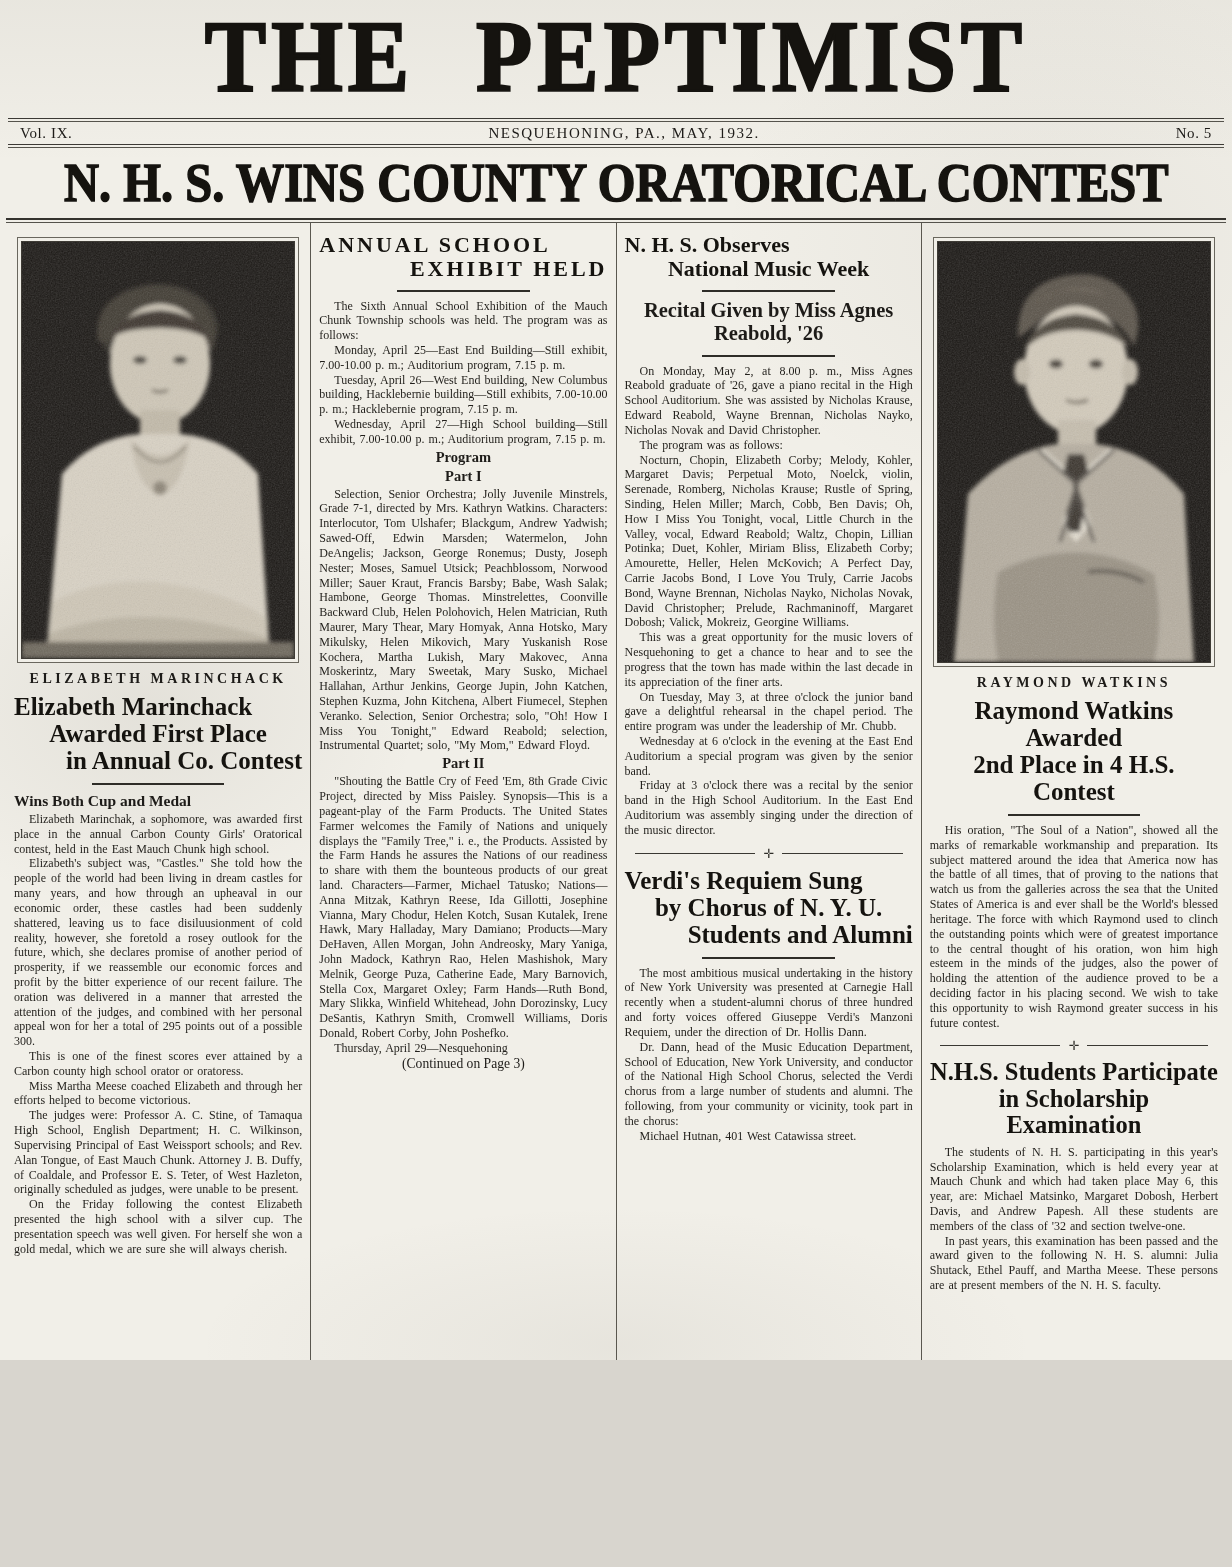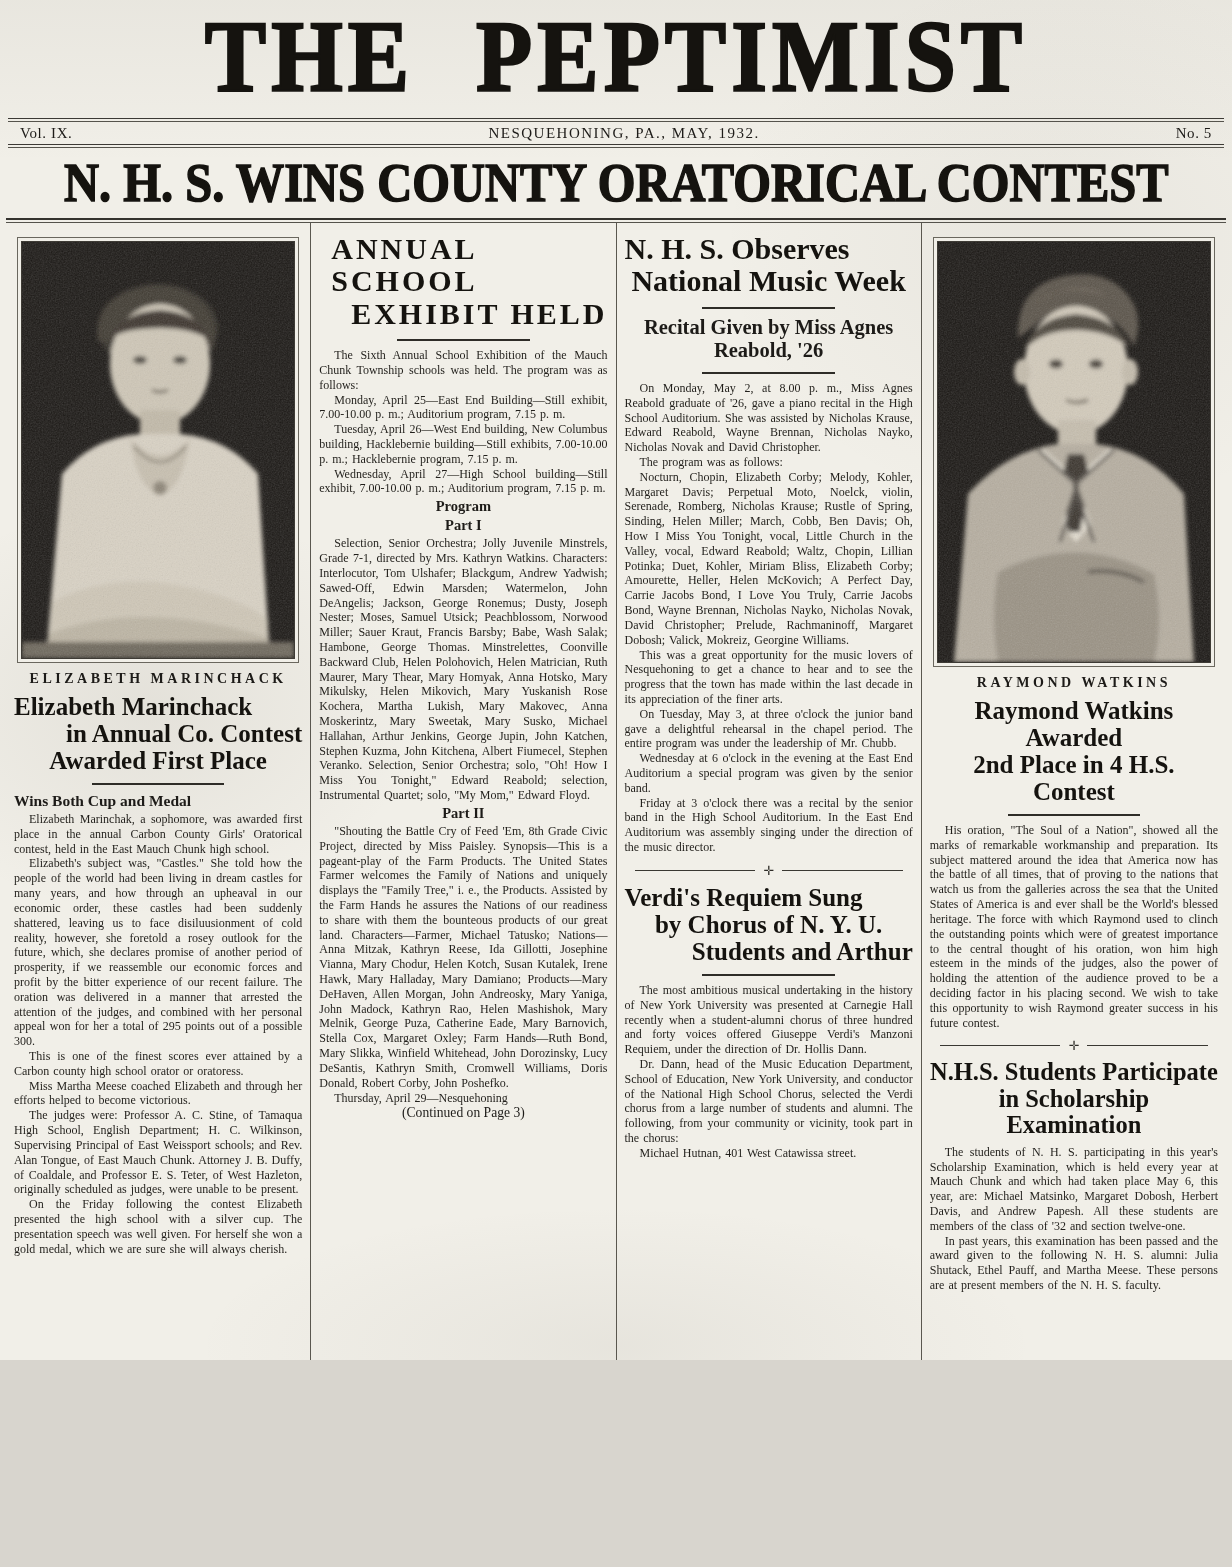--- a/index.html
+++ b/index.html
@@ -38,22 +38,22 @@
   .columns { display:flex; margin:0 6px; height:1352px; overflow:hidden; }
   .col { flex:1 1 0; padding:4px 8px 0 8px; overflow:hidden; }
   .col + .col { border-left:1px solid #5a574f; }
   
   .photo-frame { margin:14px auto 0 auto; width:274px; border:1px solid #3e3b35; box-shadow:0 0 0 3px #f1efe8, 0 0 0 4px #6a675e; background:#17140f; }
   .photo-frame svg { display:block; }
   .photo-caption { text-align:center; font-size:14px; font-weight:bold; letter-spacing:3.5px; margin-top:12px; white-space:nowrap; }
   
   .art-head { font-weight:bold; line-height:1.08; margin-top:6px; color:#15130f; }
   .head-26 { font-size:25px; }
-  .head-30 { font-size:30px; }
-  .head-caps { font-size:30px; letter-spacing:3px;margin-left:12px; }
+  .head-30 { font-size:22px; }
+  .head-caps { font-size:22px; letter-spacing:3px; }
   .head-24 { font-size:24.5px; }
   .hl { display:block; }
   .hl.left { text-align:left; }
   .hl.center { text-align:center; }
   .hl.right { text-align:right;font-family:Liberation Serif, serif; }
   .short-rule { width:46%; border-top:2px solid #2e2c27; margin:9px auto 7px auto; height:0; }
   .subhead-20 { font-size:20.5px; font-weight:bold; text-align:center; line-height:1.15; margin-top:2px; }
   .subhead-bold { font-size:15.5px; font-weight:bold; text-align:left; margin:4px 0 2px 0; }
   
   .bt { font-size:12px; line-height:1.235; text-align:justify; text-indent:15px; margin:0; word-spacing:1px; color:#211f1b; }
@@ -119,22 +119,22 @@
             <path d="M26 392 Q120 356 246 396 L246 416 L26 416 Z" fill="#bdb5a4"></path>
             <rect x="0" y="400" width="272" height="16" fill="#6e675c"></rect>
           </g>
           <rect width="272" height="416" filter="url(#noise1)" opacity="0.22"></rect>
         </svg>
       </div>
       <div class="photo-caption">ELIZABETH MARINCHACK</div>
 
       <div class="art-head head-26">
         <span class="hl left">Elizabeth Marinchack</span>
+        <span class="hl center">Awarded First Place</span>
         <span class="hl right">in Annual Co. Contest</span>
-        <span class="hl center">Awarded First Place</span>
       </div>
       <div class="short-rule"></div>
       <div class="subhead-bold">Wins Both Cup and Medal</div>
 
       <p class="bt">Elizabeth Marinchak, a sophomore, was awarded first place in the annual Carbon County Girls' Oratorical contest, held in the East Mauch Chunk high school.</p>
       <p class="bt">Elizabeth's subject was, "Castles." She told how the people of the world had been living in dream castles for many years, and how through an upheaval in our economic order, these castles had been suddenly shattered, leaving us to face disiluusionment of cold reality, however, she foretold a rosey outlook for the future, which, she declares promise of another period of prosperity, if we reassemble our economic forces and profit by the bitter experience of our recent failure. The oration was delivered in a manner that arrested the attention of the judges, and combined with her personal appeal won for her a total of 295 points out of a possible 300.</p>
       <p class="bt">This is one of the finest scores ever attained by a Carbon county high school orator or oratoress.</p>
       <p class="bt">Miss Martha Meese coached Elizabeth and through her efforts helped to become victorious.</p>
       <p class="bt">The judges were: Professor A. C. Stine, of Tamaqua High School, English Department; H. C. Wilkinson, Supervising Principal of East Weissport schools; and Rev. Alan Tongue, of East Mauch Chunk. Attorney J. B. Duffy, of Coaldale, and Professor E. S. Teter, of West Hazleton, originally scheduled as judges, were unable to be present.</p>
       <p class="bt">On the Friday following the contest Elizabeth presented the high school with a silver cup. The presentation speech was well given. For herself she won a gold medal, which we are sure she will always cherish.</p>
@@ -185,21 +185,21 @@
 
       <div class="orn-div">
         <span class="seg"></span>
         <span class="glyph">✛</span>
         <span class="seg"></span>
       </div>
 
       <div class="art-head head-26">
         <span class="hl left">Verdi's Requiem Sung</span>
         <span class="hl center">by Chorus of N. Y. U.</span>
-        <span class="hl right">Students and Arthur</span>
+        <span class="hl right">Students and Alumni</span>
       </div>
       <div class="short-rule"></div>
 
       <p class="bt">The most ambitious musical undertaking in the history of New York University was presented at Carnegie Hall recently when a student-alumni chorus of three hundred and forty voices offered Giuseppe Verdi's Manzoni Requiem, under the direction of Dr. Hollis Dann.</p>
       <p class="bt">Dr. Dann, head of the Music Education Department, School of Education, New York University, and conductor of the National High School Chorus, selected the Verdi chorus from a large number of students and alumni. The following, from your community or vicinity, took part in the chorus:</p>
       <p class="bt">Michael Hutnan, 401 West Catawissa street.</p>
     </div>
 
     <div class="col">
       <div class="photo-frame">

